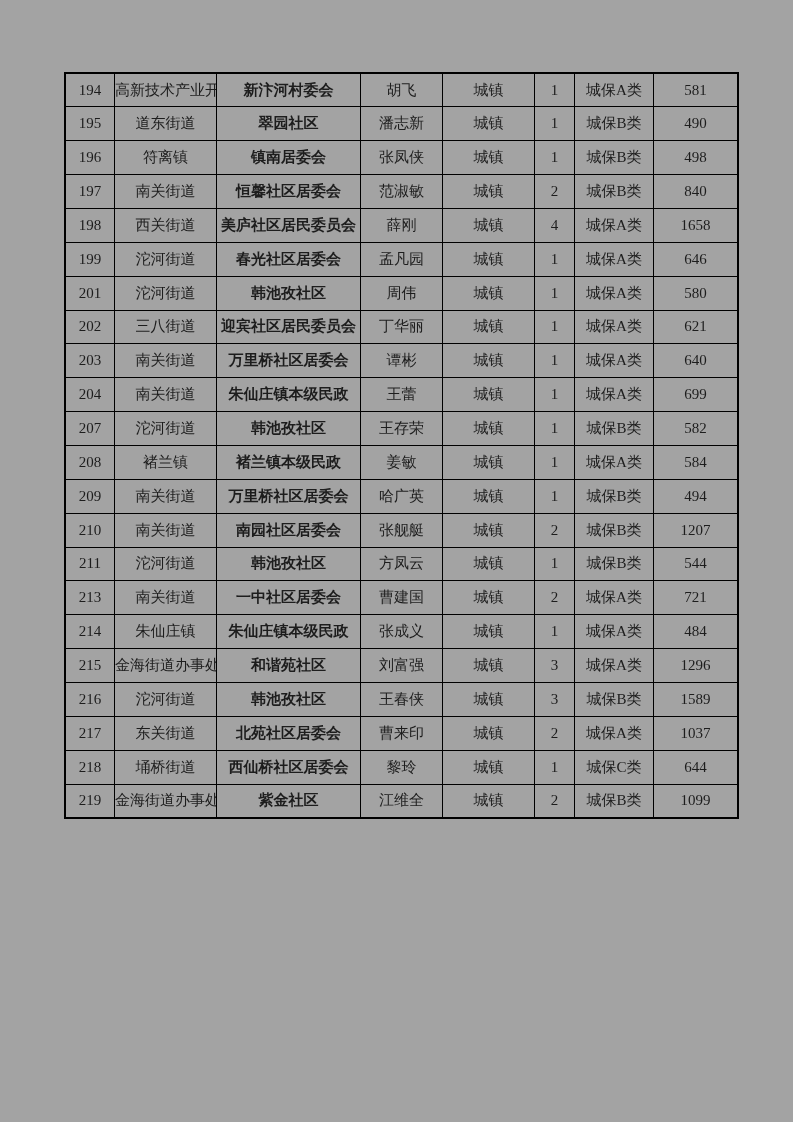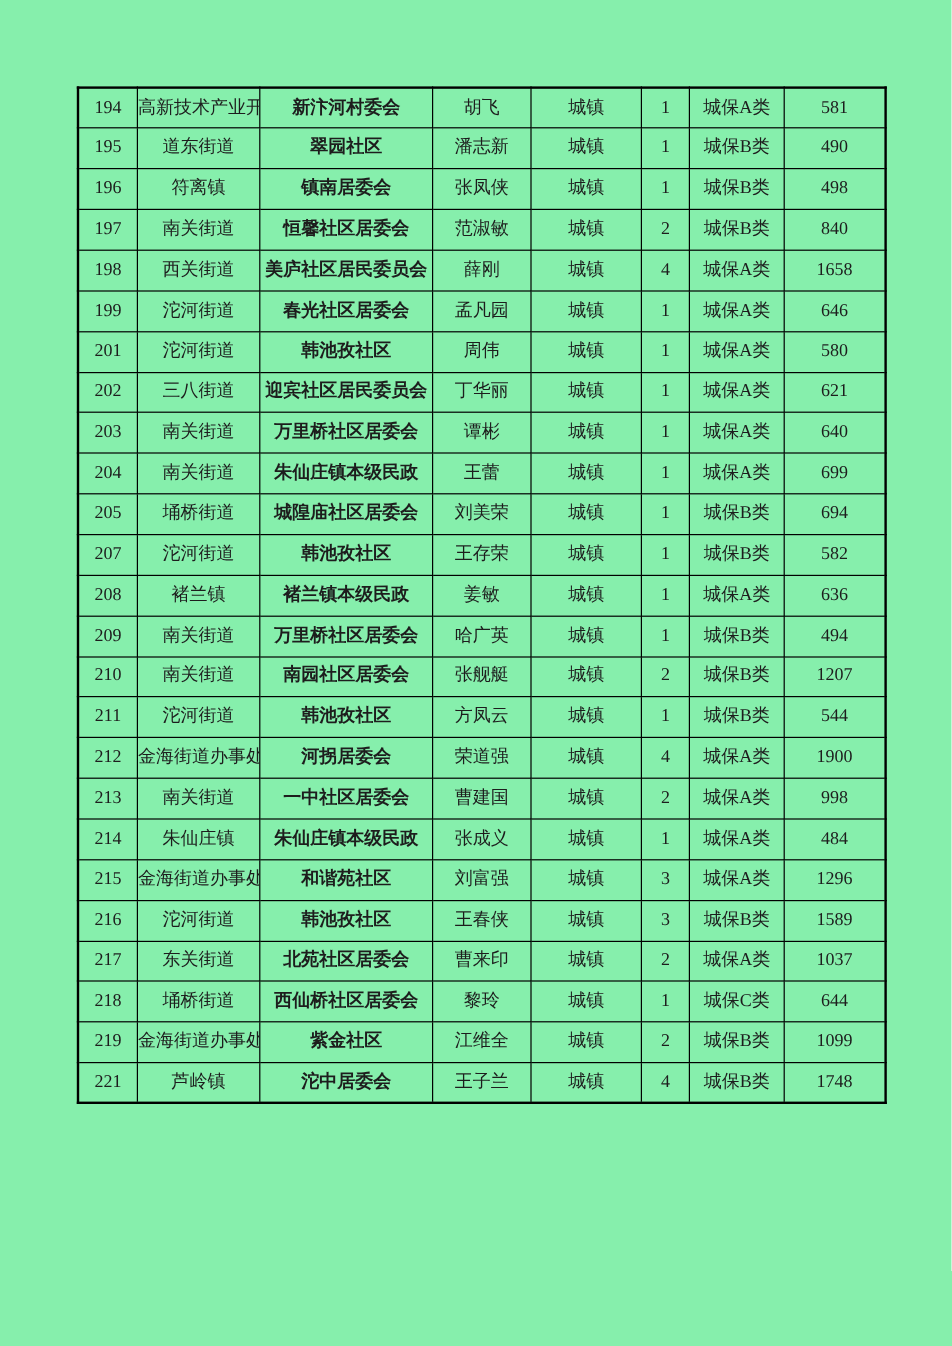--- a/index.html
+++ b/index.html
@@ -4,21 +4,21 @@
 <style>
   html, body {
     margin: 0;
     padding: 0;
     background: #ffffff;
   }
   .page {
     position: relative;
     width: 793px;
     height: 1122px;
-    background: #86efac;
+    background: #a3a3a3;
     font-family: "Liberation Serif", "DejaVu Serif", serif;
     color: #1d1d1d;
     overflow: hidden;
   }
   table.roster {
     position: absolute;
     left: 64px;
     top: 72px;
     width: 664px;
     border-collapse: collapse;
@@ -149,48 +149,38 @@
           <td class="c0">204</td>
           <td class="c1">南关街道</td>
           <td class="c2">朱仙庄镇本级民政</td>
           <td class="c3">王蕾</td>
           <td class="c4">城镇</td>
           <td class="c5">1</td>
           <td class="c6">城保A类</td>
           <td class="c7">699</td>
         </tr>
         <tr>
-          <td class="c0">205</td>
-          <td class="c1">埇桥街道</td>
-          <td class="c2">城隍庙社区居委会</td>
-          <td class="c3">刘美荣</td>
-          <td class="c4">城镇</td>
-          <td class="c5">1</td>
-          <td class="c6">城保B类</td>
-          <td class="c7">694</td>
-        </tr>
-        <tr>
           <td class="c0">207</td>
           <td class="c1">沱河街道</td>
           <td class="c2">韩池孜社区</td>
           <td class="c3">王存荣</td>
           <td class="c4">城镇</td>
           <td class="c5">1</td>
           <td class="c6">城保B类</td>
           <td class="c7">582</td>
         </tr>
         <tr>
           <td class="c0">208</td>
           <td class="c1">褚兰镇</td>
           <td class="c2">褚兰镇本级民政</td>
           <td class="c3">姜敏</td>
           <td class="c4">城镇</td>
           <td class="c5">1</td>
           <td class="c6">城保A类</td>
-          <td class="c7">636</td>
+          <td class="c7">584</td>
         </tr>
         <tr>
           <td class="c0">209</td>
           <td class="c1">南关街道</td>
           <td class="c2">万里桥社区居委会</td>
           <td class="c3">哈广英</td>
           <td class="c4">城镇</td>
           <td class="c5">1</td>
           <td class="c6">城保B类</td>
           <td class="c7">494</td>
@@ -209,38 +199,28 @@
           <td class="c0">211</td>
           <td class="c1">沱河街道</td>
           <td class="c2">韩池孜社区</td>
           <td class="c3">方凤云</td>
           <td class="c4">城镇</td>
           <td class="c5">1</td>
           <td class="c6">城保B类</td>
           <td class="c7">544</td>
         </tr>
         <tr>
-          <td class="c0">212</td>
-          <td class="c1">金海街道办事处</td>
-          <td class="c2">河拐居委会</td>
-          <td class="c3">荣道强</td>
-          <td class="c4">城镇</td>
-          <td class="c5">4</td>
-          <td class="c6">城保A类</td>
-          <td class="c7">1900</td>
-        </tr>
-        <tr>
           <td class="c0">213</td>
           <td class="c1">南关街道</td>
           <td class="c2">一中社区居委会</td>
           <td class="c3">曹建国</td>
           <td class="c4">城镇</td>
           <td class="c5">2</td>
           <td class="c6">城保A类</td>
-          <td class="c7">998</td>
+          <td class="c7">721</td>
         </tr>
         <tr>
           <td class="c0">214</td>
           <td class="c1">朱仙庄镇</td>
           <td class="c2">朱仙庄镇本级民政</td>
           <td class="c3">张成义</td>
           <td class="c4">城镇</td>
           <td class="c5">1</td>
           <td class="c6">城保A类</td>
           <td class="c7">484</td>
@@ -287,26 +267,16 @@
         </tr>
         <tr>
           <td class="c0">219</td>
           <td class="c1">金海街道办事处</td>
           <td class="c2">紫金社区</td>
           <td class="c3">江维全</td>
           <td class="c4">城镇</td>
           <td class="c5">2</td>
           <td class="c6">城保B类</td>
           <td class="c7">1099</td>
-        </tr>
-        <tr>
-          <td class="c0">221</td>
-          <td class="c1">芦岭镇</td>
-          <td class="c2">沱中居委会</td>
-          <td class="c3">王子兰</td>
-          <td class="c4">城镇</td>
-          <td class="c5">4</td>
-          <td class="c6">城保B类</td>
-          <td class="c7">1748</td>
         </tr>
       </tbody>
   </table>
 </div>
 
 </body></html>

